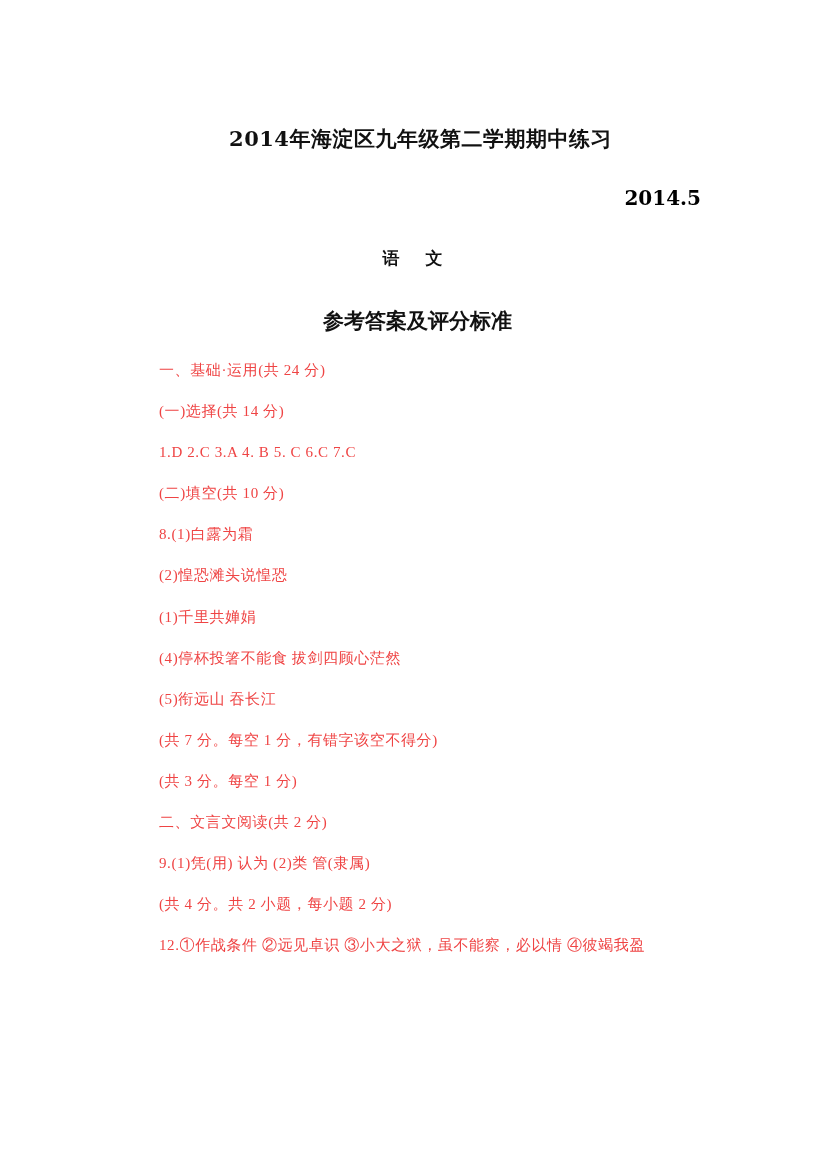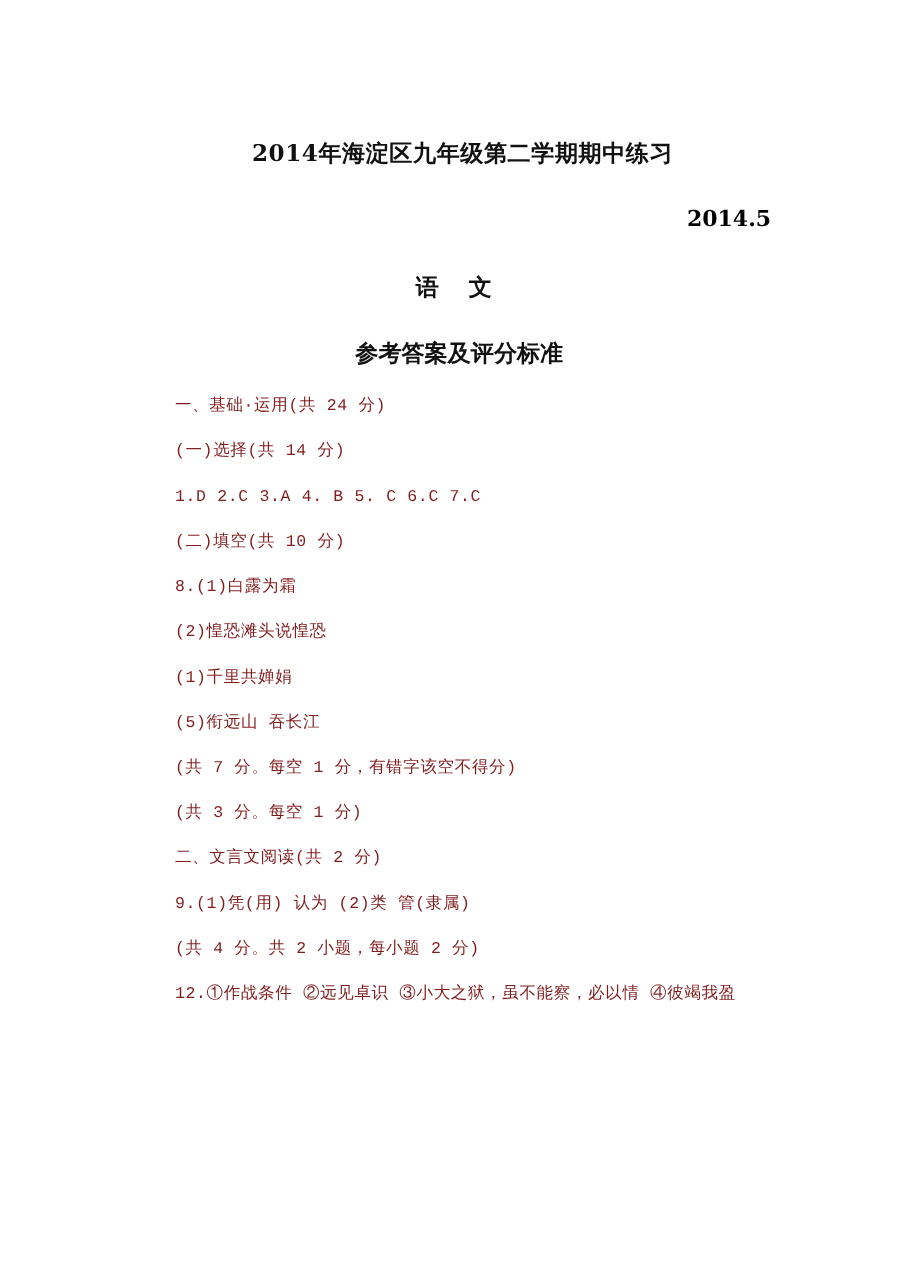--- a/index.html
+++ b/index.html
@@ -42,21 +42,21 @@
       position: absolute;
       top: 186px;
       right: 126px;
       font-family: "DejaVu Serif", "Liberation Serif", serif;
       font-weight: bold;
       font-size: 20px;
       color: #000000;
     }
     .subject {
       top: 247px;
-      font-size: 21px;
+      font-size: 17px;
       letter-spacing: 10px;
       padding-left: 8px;
       box-sizing: border-box;
     }
     .subtitle {
       top: 307px;
       font-size: 21px;
       padding-left: 8px;
       box-sizing: border-box;
     }
@@ -65,23 +65,23 @@
       left: 159px;
       top: 360px;
       width: 560px;
       margin: 0;
       padding: 0;
       list-style: none;
     }
     .body-lines li {
       height: 41.1px;
       line-height: 20px;
-      font-family: Liberation Mono, monospace;
+      font-family: Liberation Serif, serif;
       font-size: 15px;
-      color: #7f1d1d;
+      color: #ef4444;
       white-space: nowrap;
       letter-spacing: 0.6px;
     }
   </style>
 </head>
 <body>
 
 <div class="page">
   <div class="title main-title">2014年海淀区九年级第二学期期中练习</div>
   <div class="date">2014.5</div>
@@ -89,20 +89,21 @@
   <div class="title subtitle">参考答案及评分标准</div>
 
   <ul class="body-lines">
     <li>一、基础·运用(共 24 分)</li>
     <li>(一)选择(共 14 分)</li>
     <li>1.D 2.C 3.A 4. B 5. C 6.C 7.C</li>
     <li>(二)填空(共 10 分)</li>
     <li>8.(1)白露为霜</li>
     <li>(2)惶恐滩头说惶恐</li>
     <li>(1)千里共婵娟</li>
+    <li>(4)停杯投箸不能食 拔剑四顾心茫然</li>
     <li>(5)衔远山 吞长江</li>
     <li>(共 7 分。每空 1 分，有错字该空不得分)</li>
     <li>(共 3 分。每空 1 分)</li>
     <li>二、文言文阅读(共 2 分)</li>
     <li>9.(1)凭(用) 认为 (2)类 管(隶属)</li>
     <li>(共 4 分。共 2 小题，每小题 2 分)</li>
     <li>12.①作战条件 ②远见卓识 ③小大之狱，虽不能察，必以情 ④彼竭我盈</li>
   </ul>
 </div>
 

